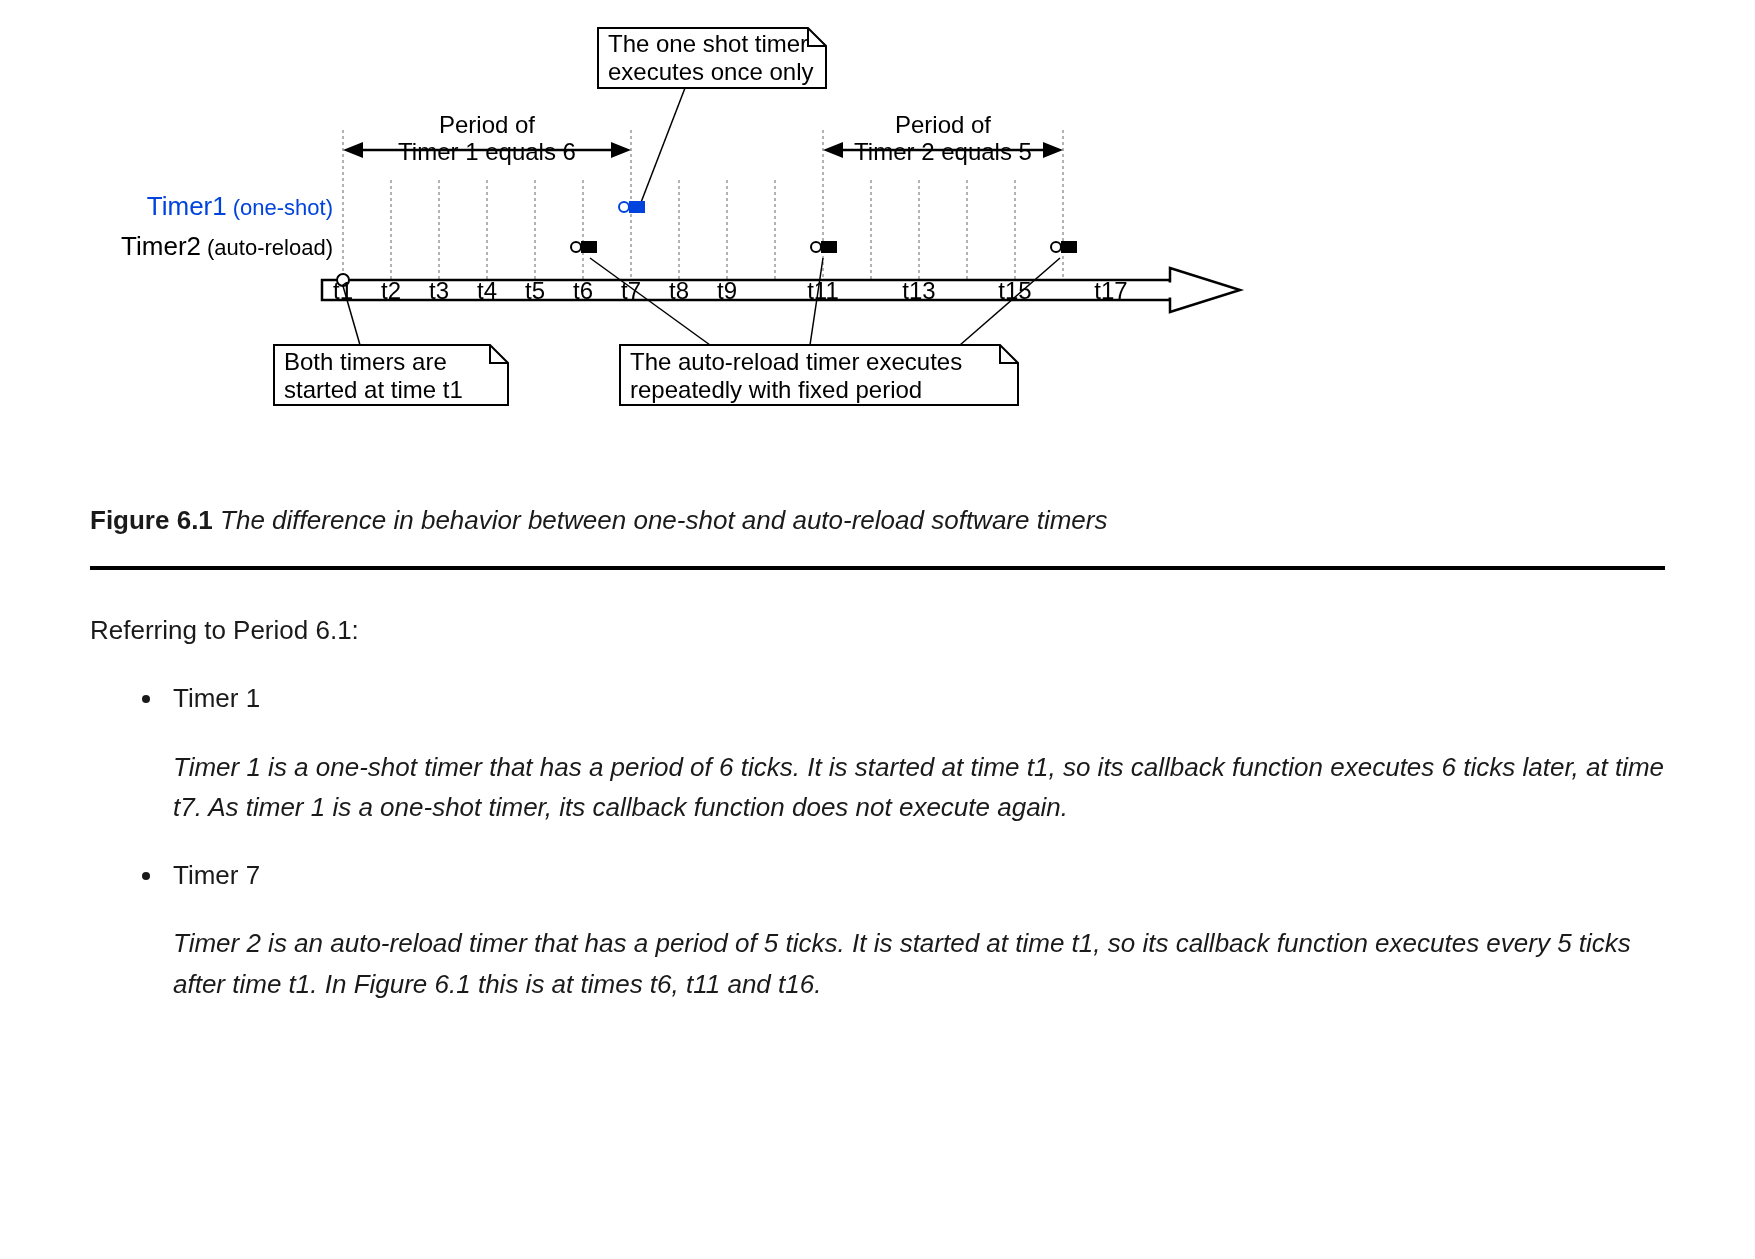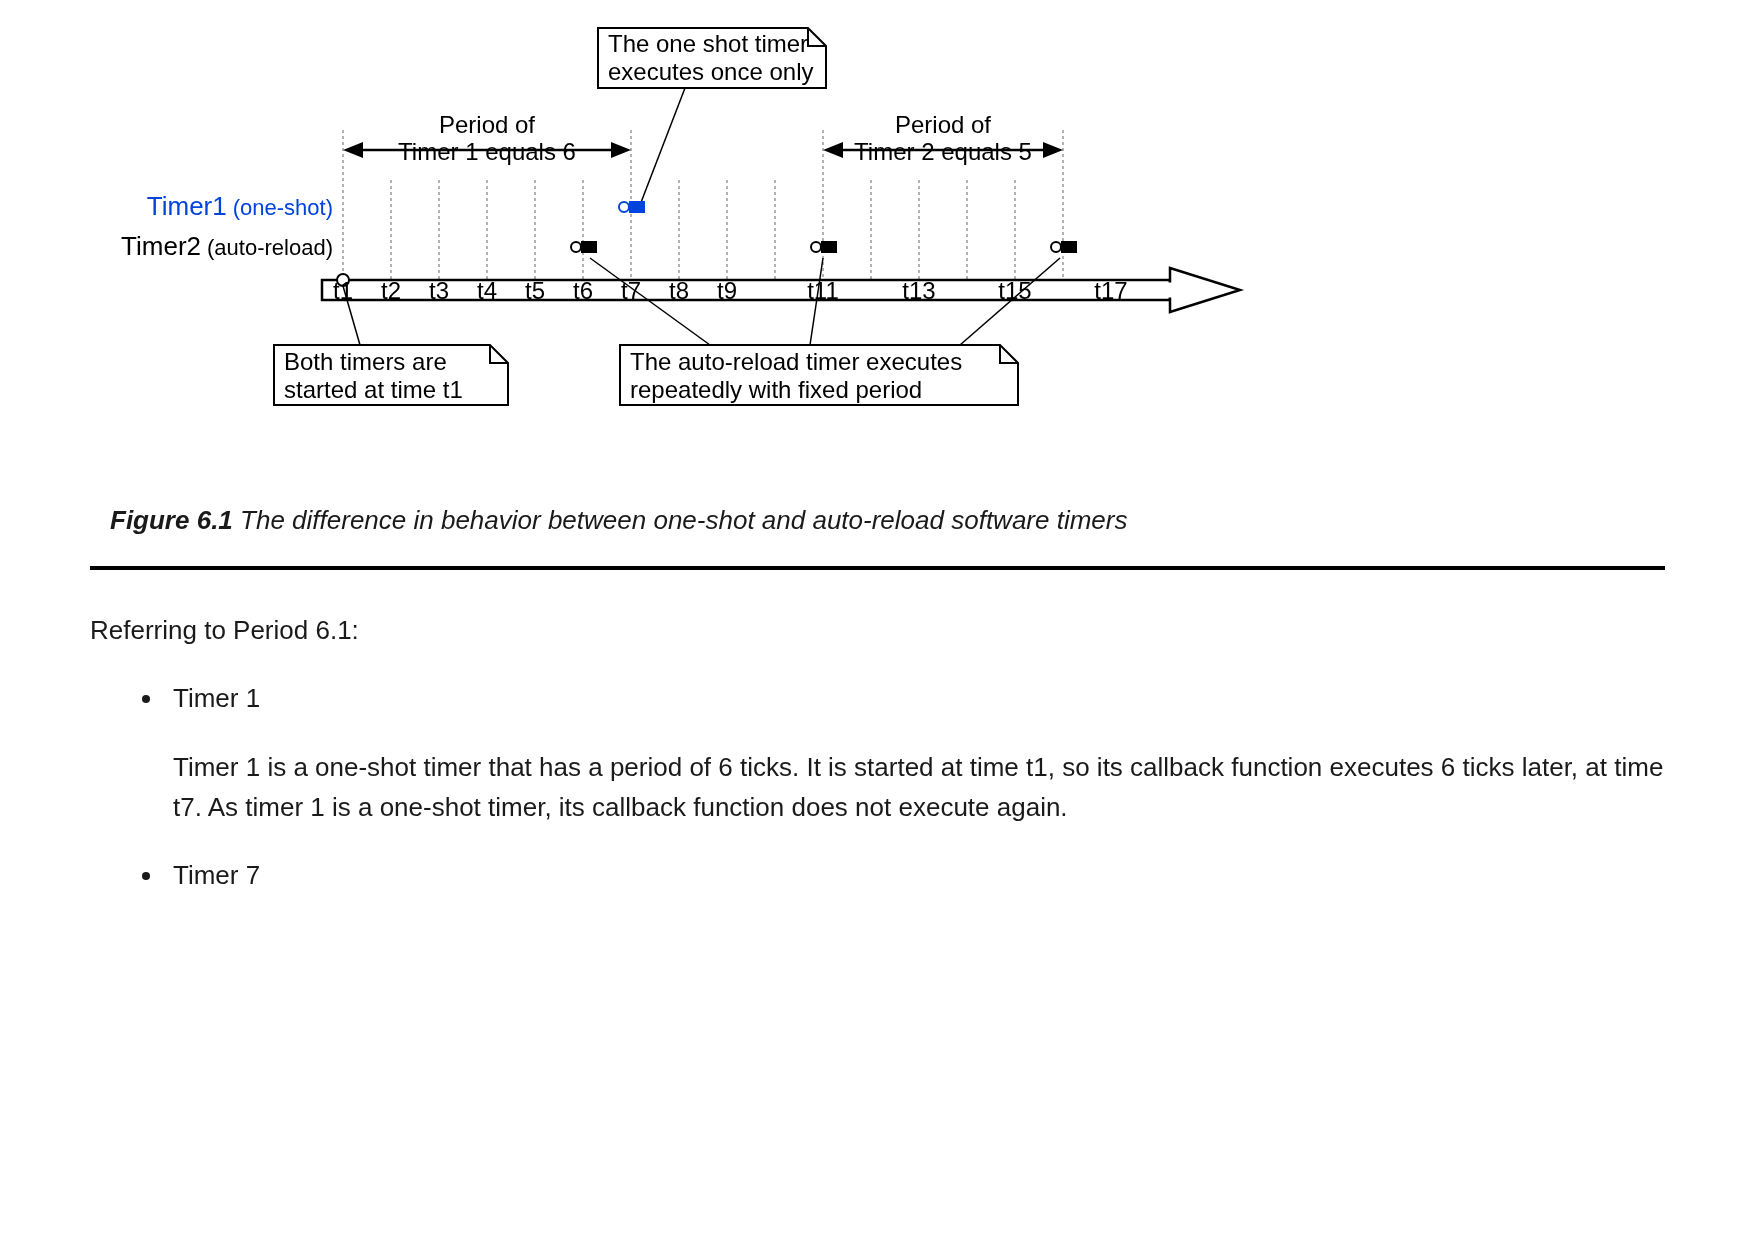--- a/index.html
+++ b/index.html
@@ -1,28 +1,28 @@
 <!DOCTYPE html>
 <html><head>
 <meta charset="utf-8">
 <style>
   html,body{margin:0;padding:0;background:#fff;}
   body{font-family:"Segoe UI",Tahoma,Geneva,sans-serif;color:#1a1a1a;}
   .page{width:1755px;height:1259px;position:relative;padding:0 90px;box-sizing:border-box;}
   .figure-wrap{position:relative;height:420px;margin-top:10px;}
   .figure-svg{position:absolute;left:0;top:0;}
   .caption{font-family:"Segoe UI",sans-serif;font-size:26px;margin-top:75px;}
-  .caption b{font-weight:700;font-style:italic;margin-left:20px;}
+  .caption b{font-weight:700;}
   .caption i{font-style:italic;font-weight:400;text-align:center;}
   hr.rule{border:none;border-top:4px solid #000;margin:30px 0 40px 0;}
   .body-text{font-size:26px;line-height:1.55;font-weight:400;}
   ul.timer-list{list-style:disc;padding-left:75px;margin:28px 0 0 0;}
   ul.timer-list>li{margin-bottom:28px;padding-left:8px;margin-top:11px;}
   .item-title{display:block;margin-bottom:28px;}
-  .item-body{display:block;}
+  .item-body{display:block;font-style:italic;}
   svg text{font-family:"Segoe UI",Arial,sans-serif;}
 </style>
 </head>
 <body>
 
 <div class="page">
 
   <div class="figure-wrap">
     <svg class="figure-svg" width="1575" height="420" viewBox="0 0 1575 420">
 
@@ -142,16 +142,17 @@
 
   <p class="body-text">Referring to Period 6.1:</p>
 
   <ul class="timer-list body-text">
     <li>
       <span class="item-title">Timer 1</span>
       <span class="item-body">Timer 1 is a one-shot timer that has a period of 6 ticks. It is started at time t1, so its callback function executes 6 ticks later, at time t7. As timer 1 is a one-shot timer, its callback function does not execute again.</span>
     </li>
     <li>
       <span class="item-title">Timer 7</span>
+      <span class="item-body">Timer 2 is an auto-reload timer that has a period of 5 ticks. It is started at time t1, so its callback function executes every 5 ticks after time t1. In Figure 6.1 this is at times t6, t11 and t16.</span>
     </li>
   </ul>
 
 </div>
 
 </body></html>

